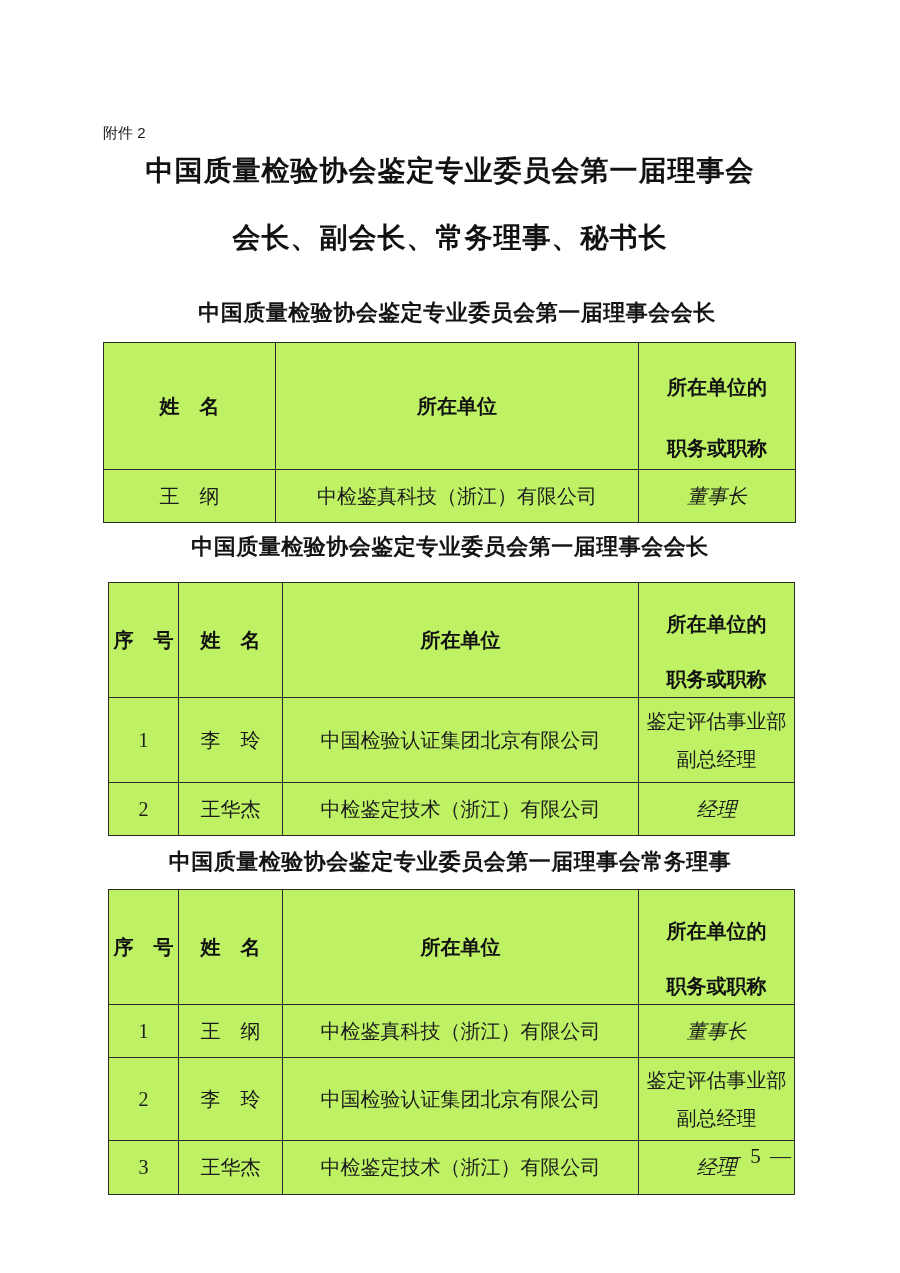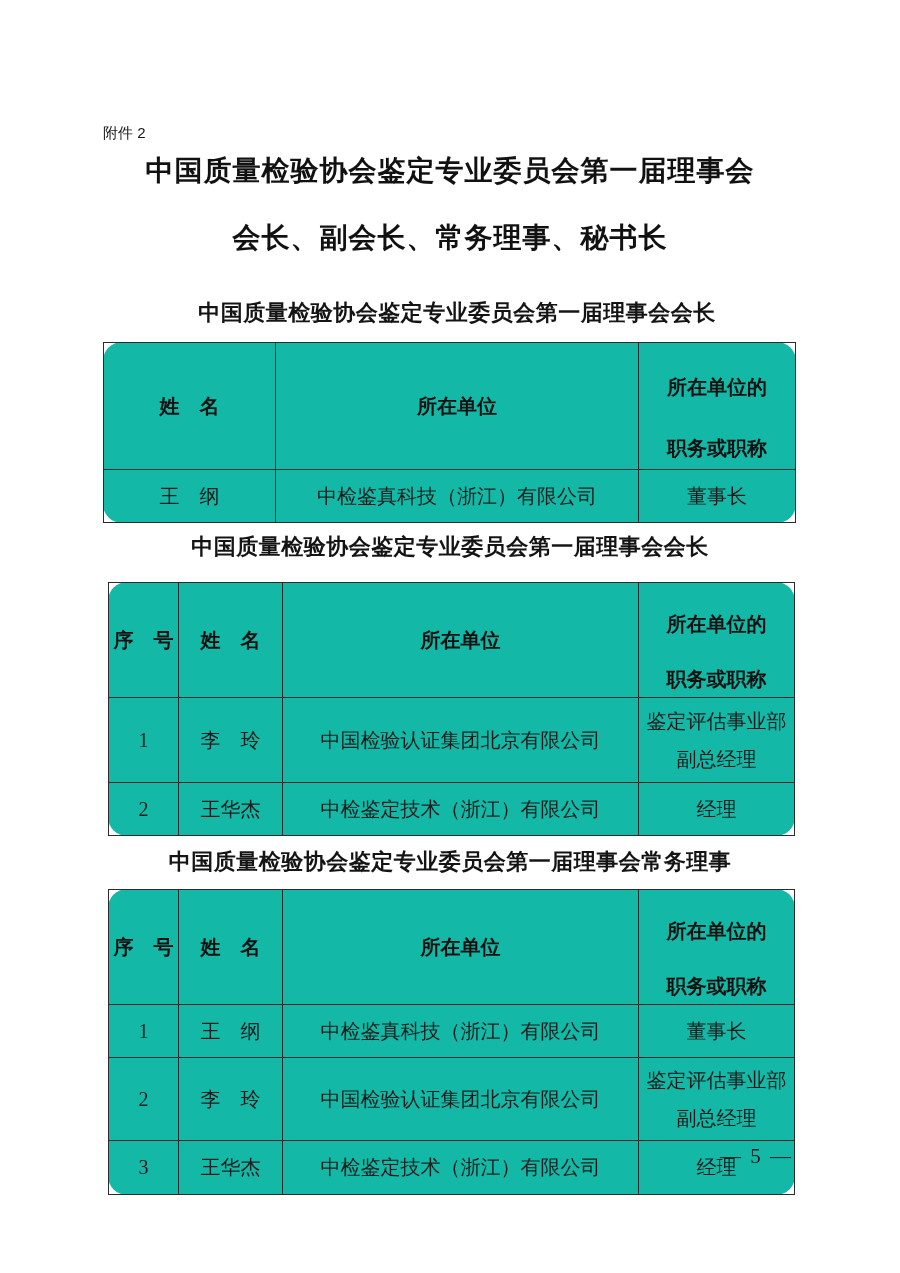--- a/index.html
+++ b/index.html
@@ -33,22 +33,21 @@
     color:#141414;
   }
   #t1-title { top:298px;padding-left:14px; }
   #t2-title { top:532px; }
   #t3-title { top:847px; }
 
   table {
     position:absolute;
     border-collapse:collapse;
     table-layout:fixed;
-    background:#14b8a6;
-    border-radius:19px;
+    background:#bef264;
   }
   #table-chairman { left:103px; top:342px; width:692px; }
   #table-vice     { left:108px; top:582px; width:686px; }
   #table-standing { left:108px; top:889px; width:686px; }
 
   td {
     border:1px solid #2b2b2b;
     text-align:center;
     vertical-align:middle;
     font-size:20px;
@@ -57,21 +56,21 @@
   }
   .th {
     font-weight:bold;
     font-family:"Liberation Sans", sans-serif;
     color:#111;
   }
   .cell-2line div { line-height:37px;margin-top:24px; }
   .compact .cell-2line div { line-height:31px; }
   .jobcell div { line-height:38px; }
   .jobcell div:empty { display:none; }
-  .jobcell.single div { line-height:normal; }
+  .jobcell.single div { line-height:normal;font-style:italic; }
 
   .page-number {
     position:absolute; top:1144px; left:0; width:793px;
     text-align:right;
     font-size:21px;
     color:#1c1c1c;
     letter-spacing:2px;
   }
 </style>
 </head>

